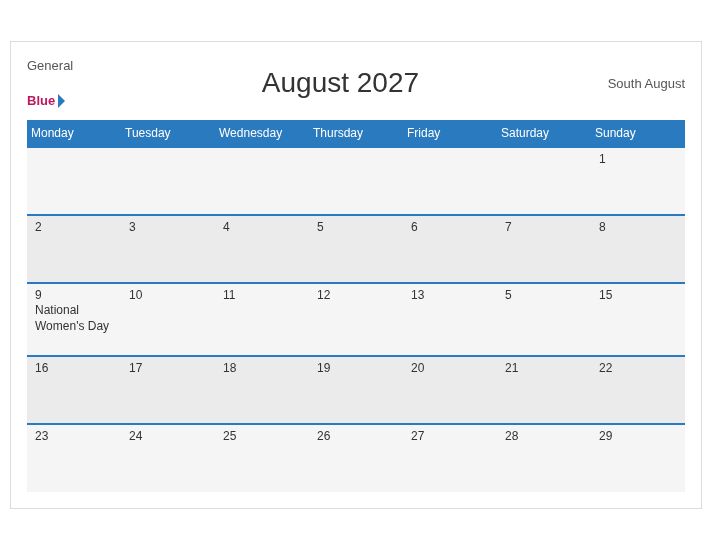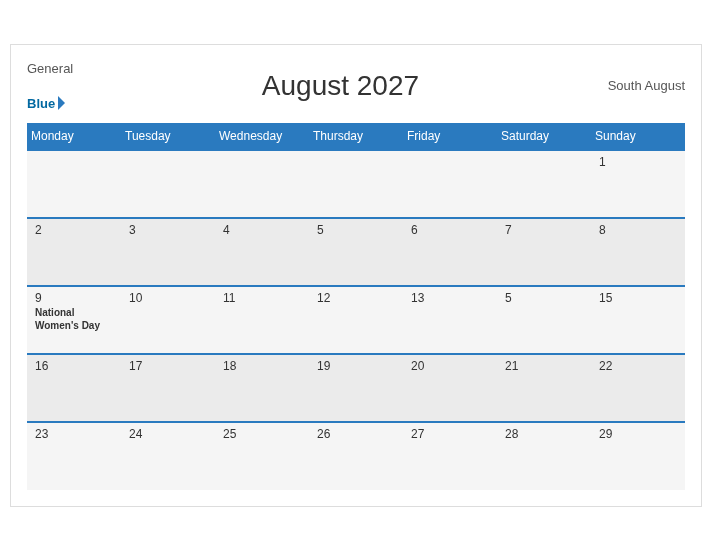--- a/index.html
+++ b/index.html
@@ -30,21 +30,21 @@
       align-items: flex-start;
       gap: 20px;
     }
     .logo-general {
       font-size: 13px;
       color: #555;
       font-weight: normal;
     }
     .logo-blue {
       font-size: 13px;
-      color: #0369a1;
+      color: #be185d;
       font-weight: bold;
     }
     .logo-line {
       display: flex;
       align-items: center;
     }
     .logo-triangle {
       width: 0;
       height: 0;
       border-left: 7px solid #2a7abf;
@@ -92,26 +92,25 @@
     }
     .calendar-grid tr:nth-child(even) td {
       background: #ebebeb;
     }
     .day-number {
       font-size: 12px;
       color: #333;
       display: block;
     }
     .holiday-text {
-      font-size: 10px;
+      font-size: 12px;
       color: #333;
       display: block;
       margin-top: 1px;
       line-height: 1.3;
-      font-weight: bold;
     }
   </style>
 </head>
 <body>
 
 <div class="calendar-container">
   <div class="calendar-header">
     <div class="logo">
       <span class="logo-general">General</span>
       <div class="logo-line">

